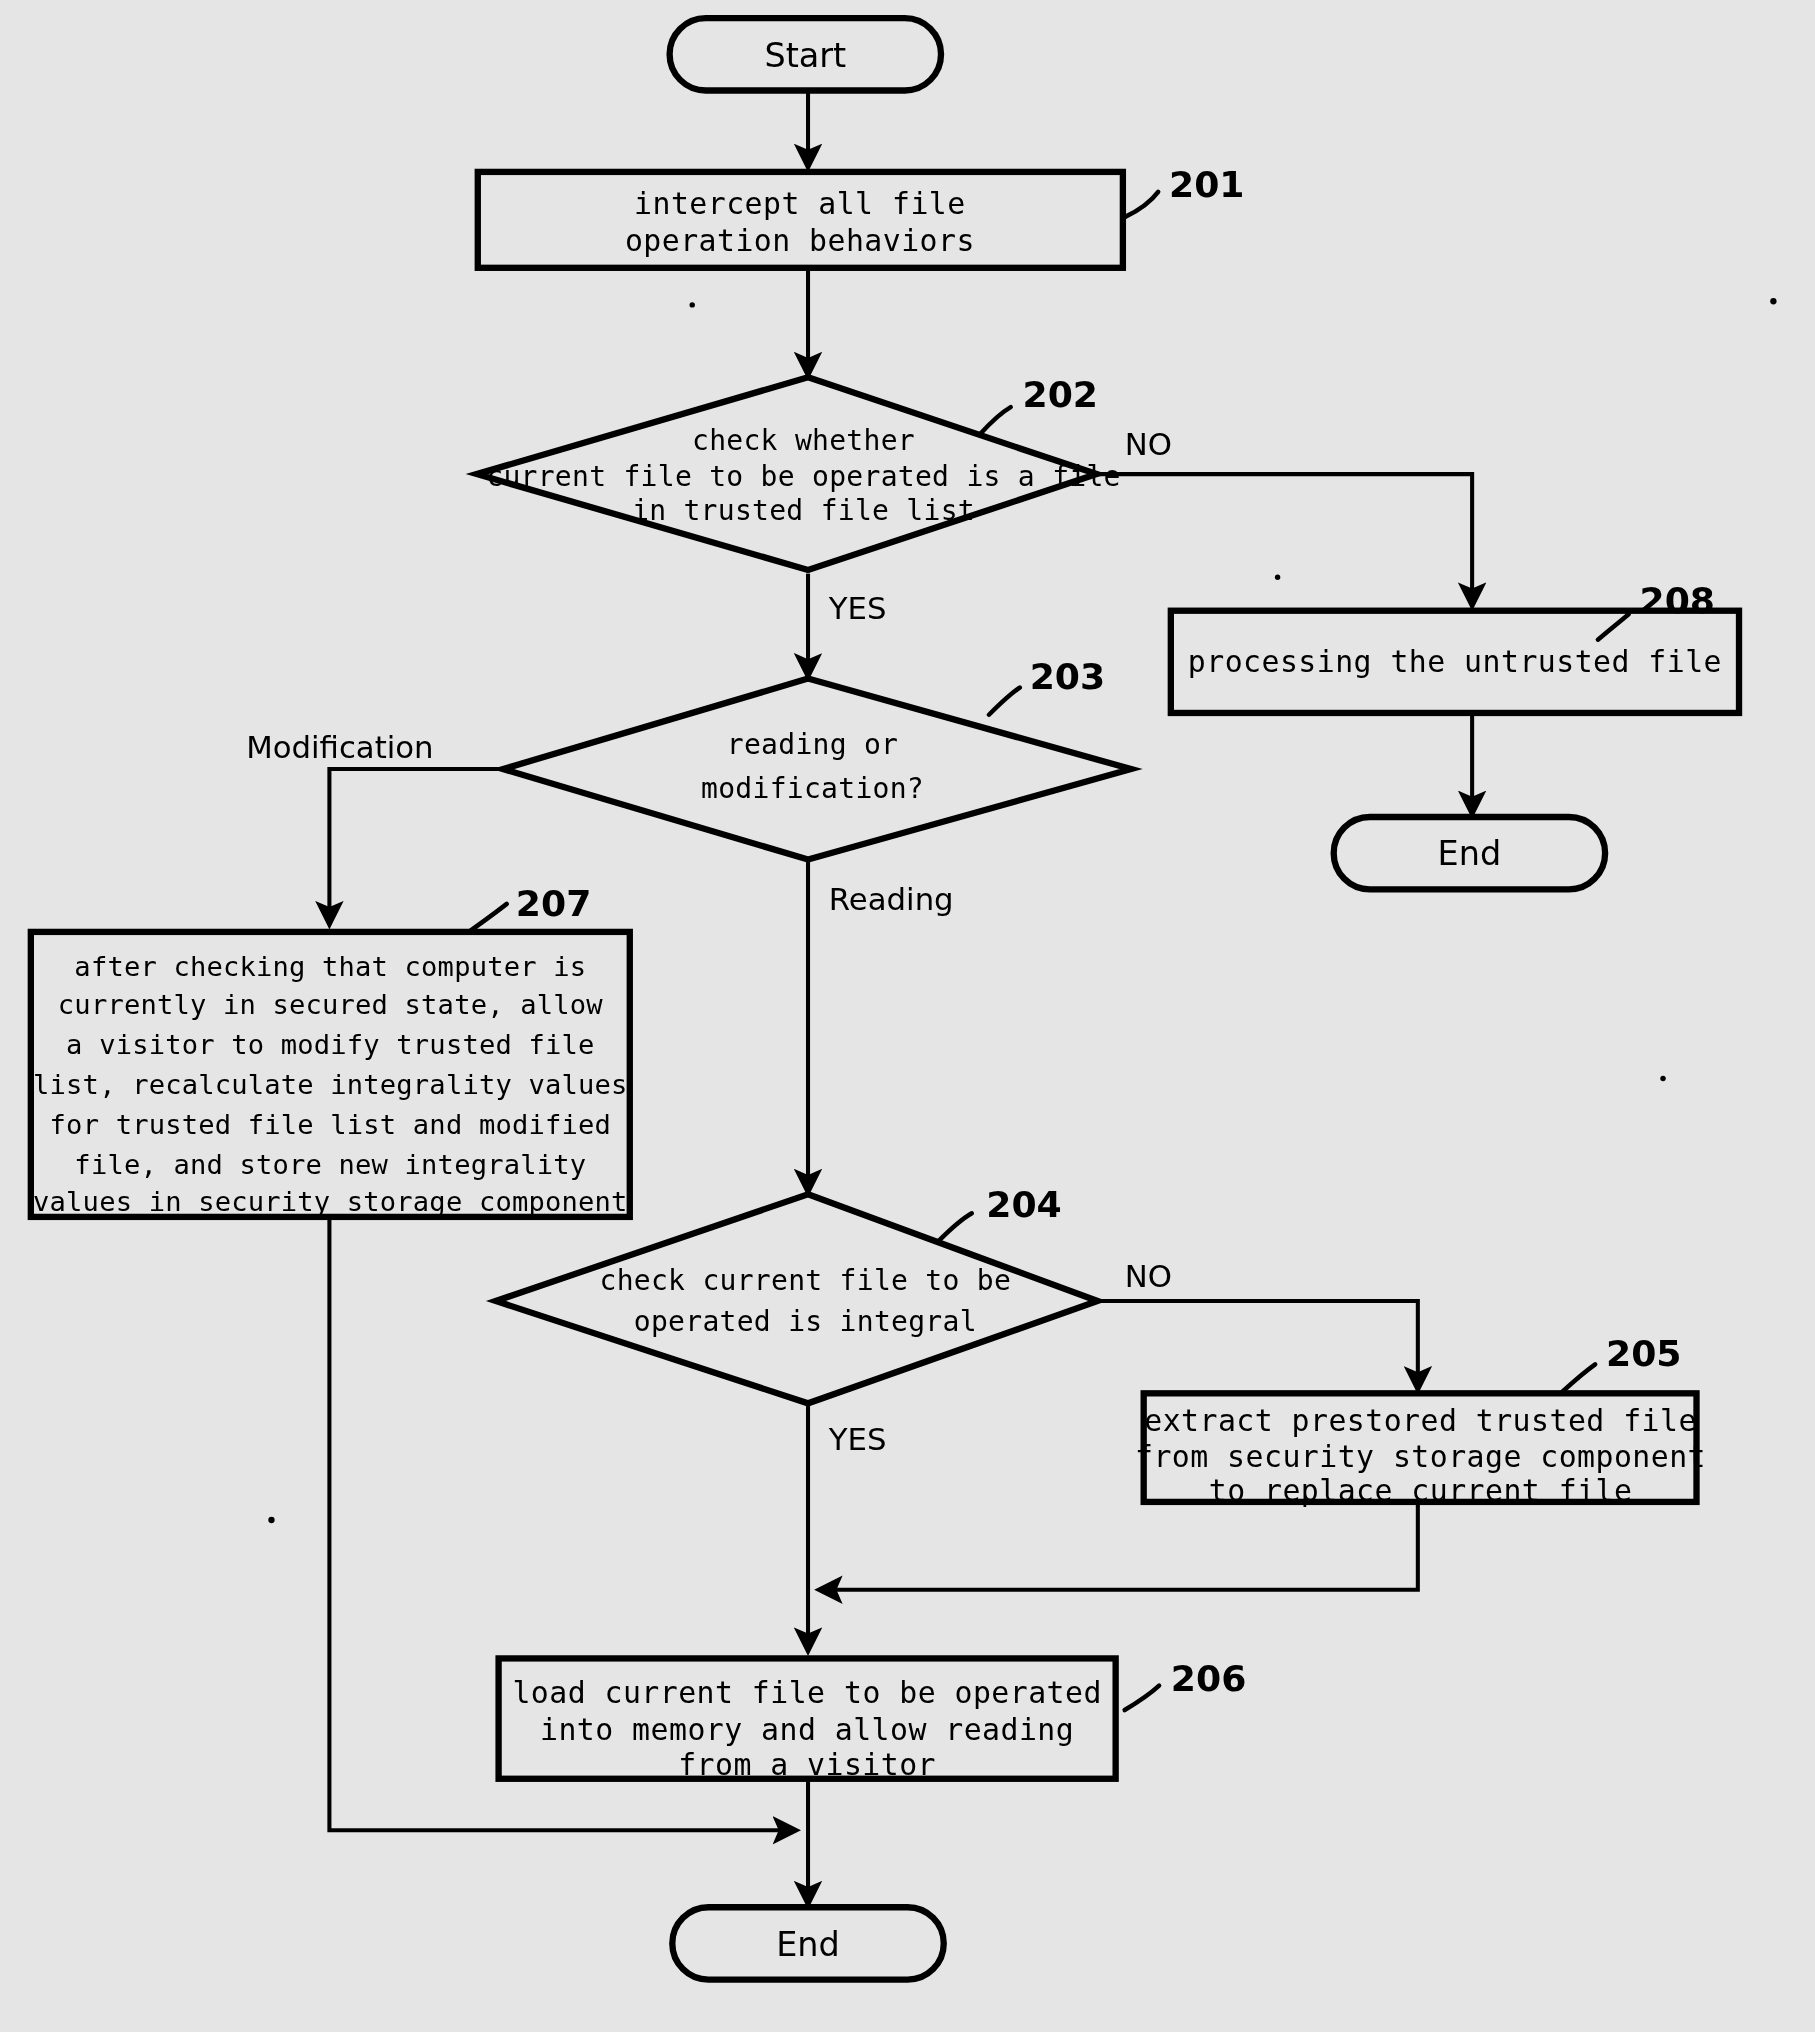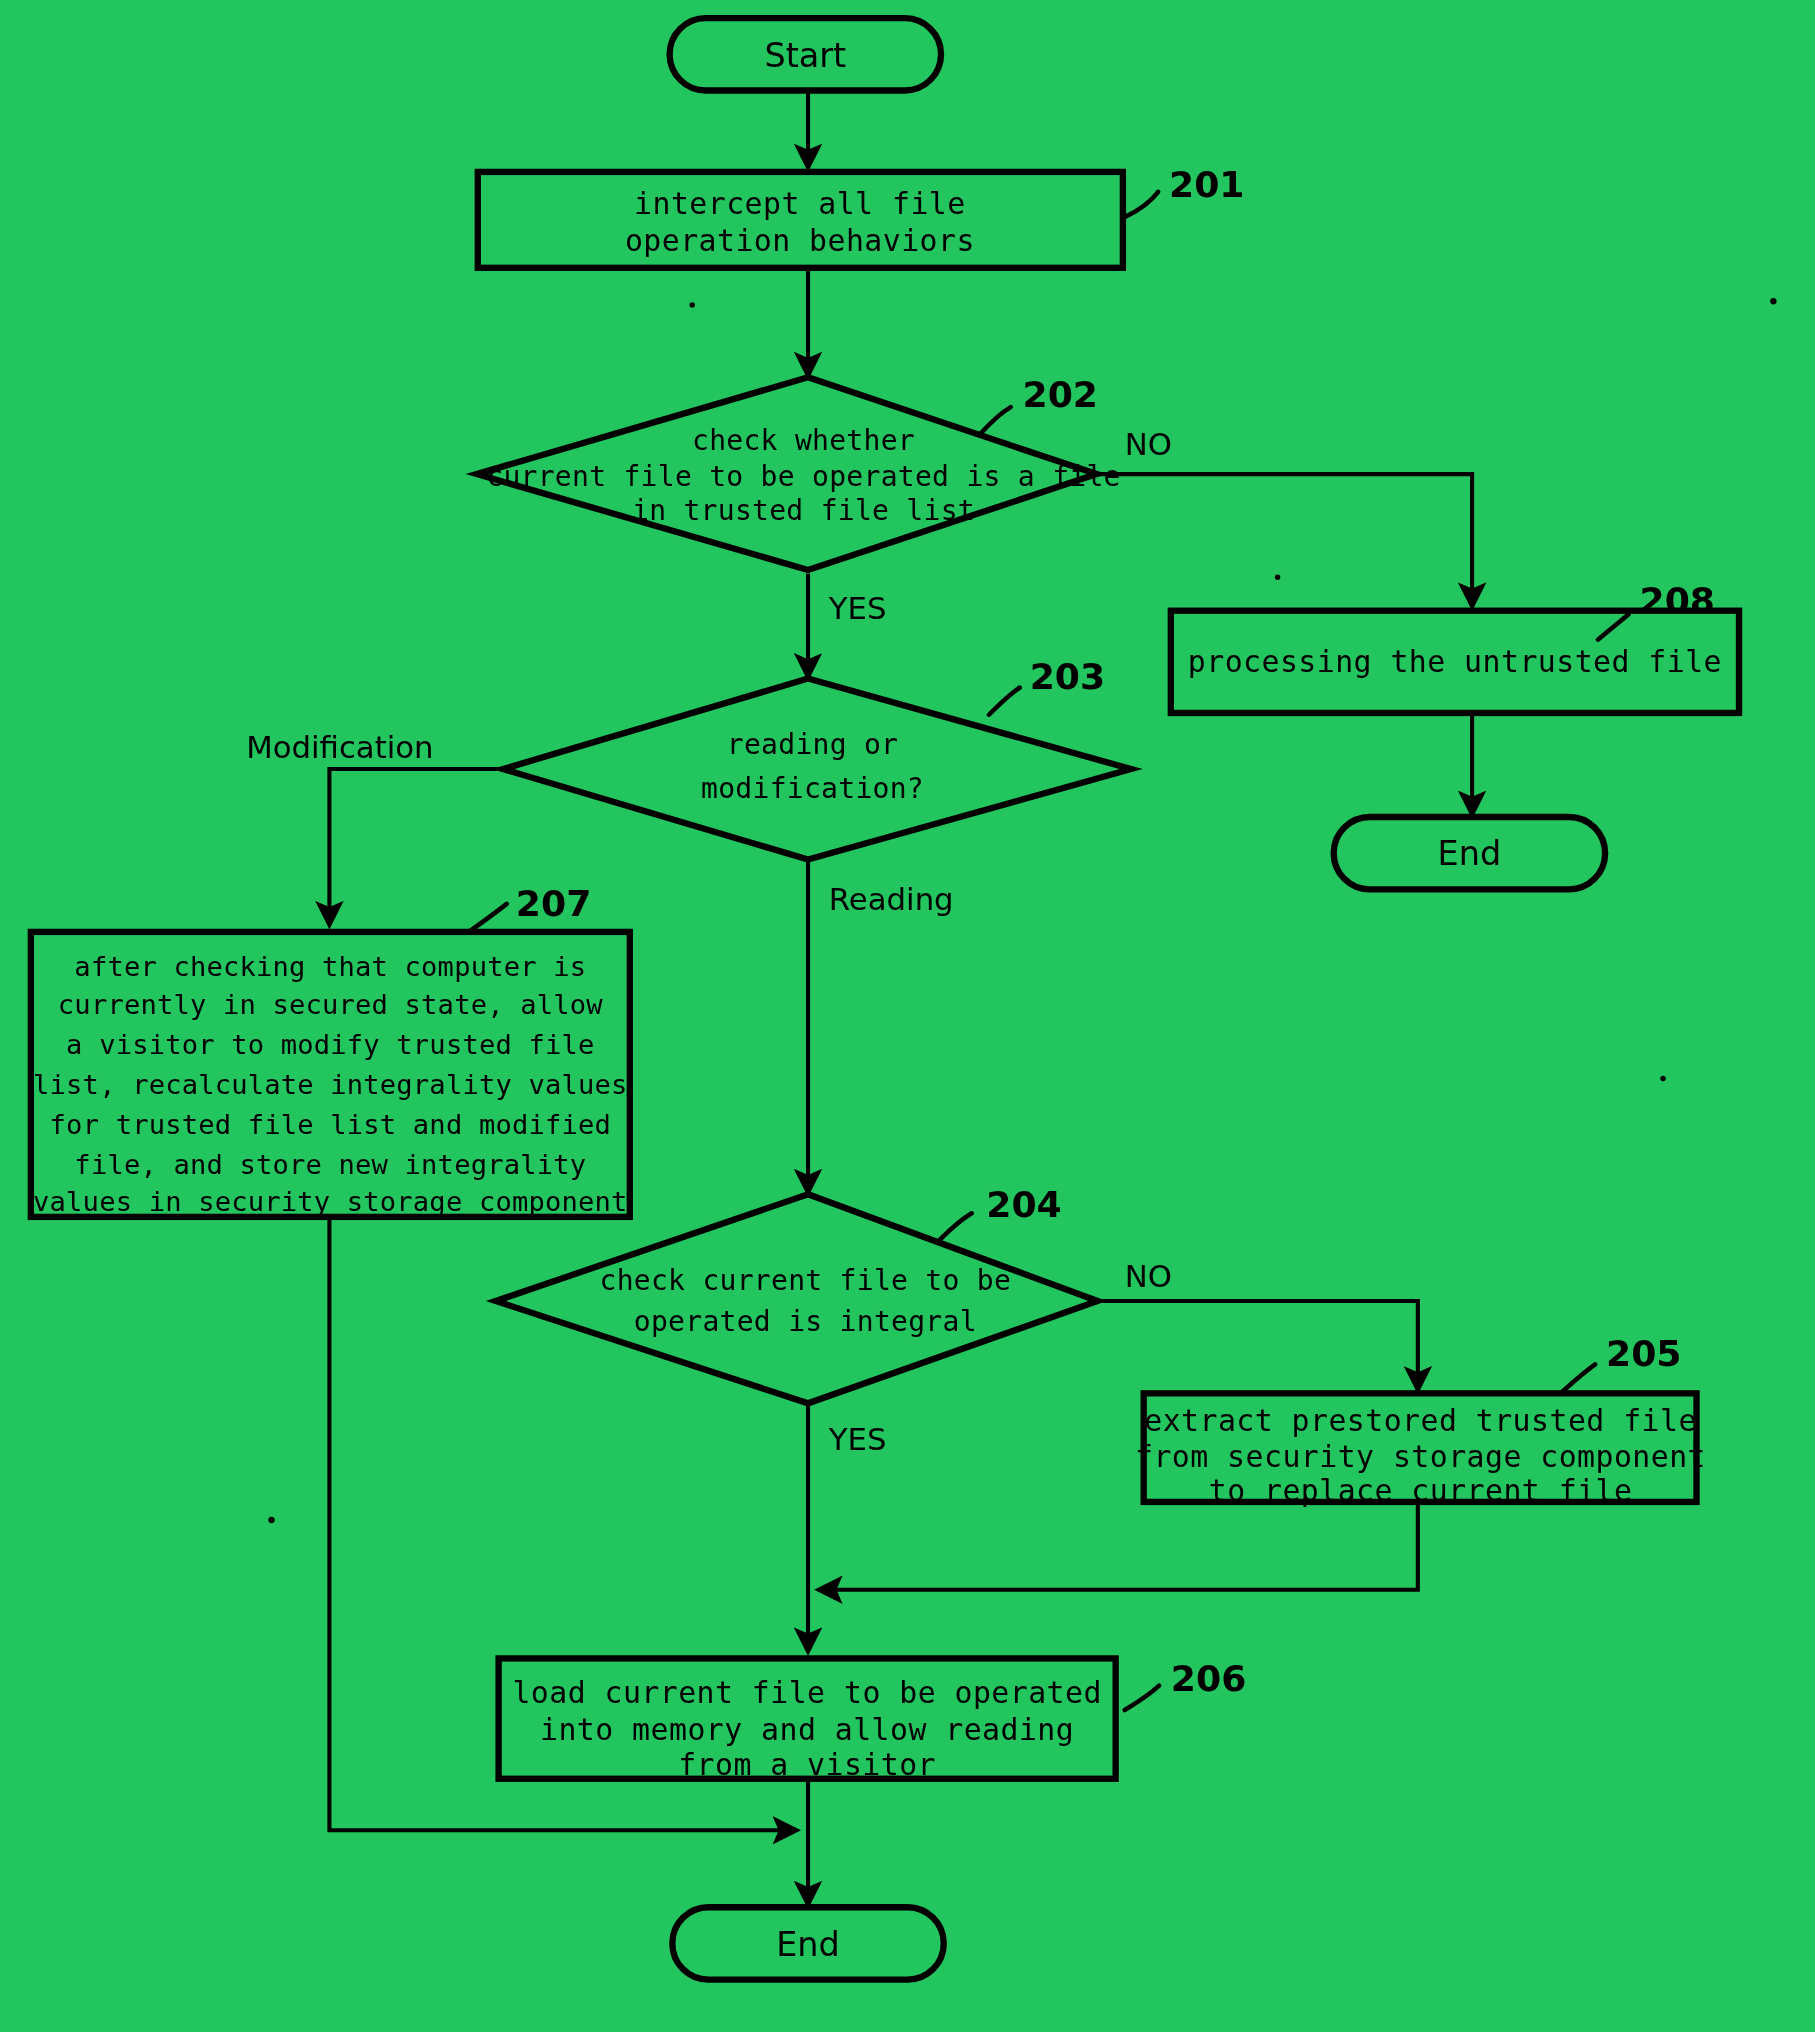--- a/index.html
+++ b/index.html
@@ -4,21 +4,21 @@
 <style>
   html, body {
     margin: 0;
     padding: 0;
     background: #ffffff;
   }
   #page {
     position: relative;
     width: 1816px;
     height: 2033px;
-    background: #22c55e;
+    background: #e5e5e5;
     font-family: "DejaVu Sans Mono", "Liberation Mono", monospace;
     overflow: hidden;
   }
   svg#flow {
     position: absolute;
     left: 0;
     top: 0;
     width: 1816px;
     height: 2033px;
   }

